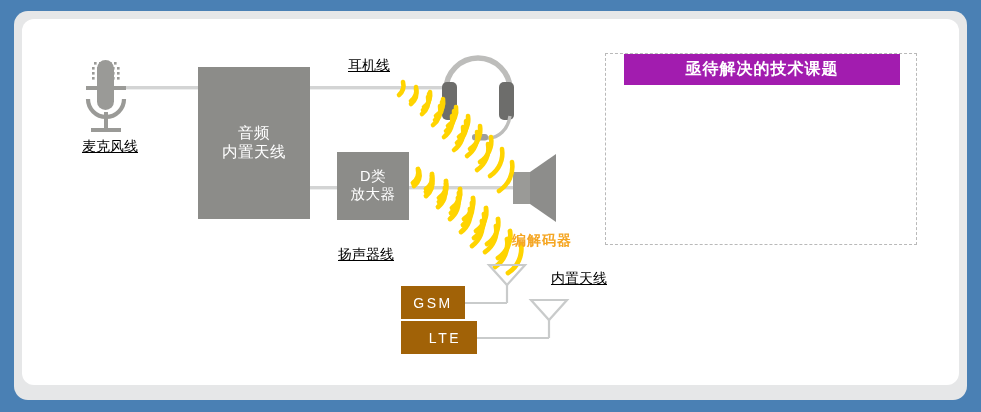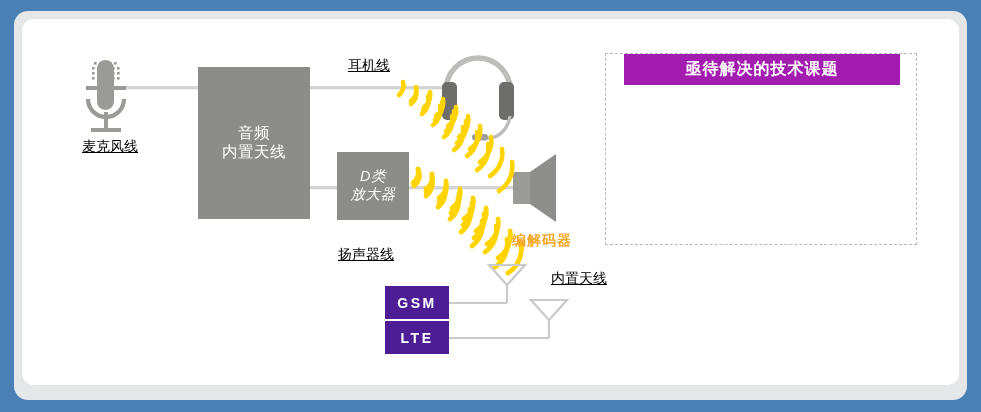--- a/index.html
+++ b/index.html
@@ -49,27 +49,28 @@
     display: flex;
     flex-direction: column;
     align-items: center;
     justify-content: center;
     line-height: 1.22;
     text-align: right;
     letter-spacing: 0.5px;
   }
   .green-box {
     position: absolute;
-    background: #4c1d95;
+    background: #a16207;
     color: #ffffff;
     display: flex;
     align-items: center;
     justify-content: center;
-    font-weight: bold;
+    font-weight: normal;
     letter-spacing: 2.6px;
+    margin-left: 16px;
   }
   .label {
     position: absolute;
     color: #5e5e5e;
     white-space: nowrap;
   }
   .label-gray {
     color: #000000;
     text-decoration: underline;
   }
@@ -273,36 +274,36 @@
 
   <div class="label label-gray" style="left:82px; top:138px; font-size:14px;">麦克风线</div>
 
   <div class="gray-box" style="left:198px; top:67px; width:112px; height:152px; font-size:15.5px;">
     <span>音频</span>
     <span>内置天线</span>
   </div>
 
   <div class="label label-gray" style="left:348px; top:57px; font-size:14px;">耳机线</div>
 
-  <div class="gray-box" style="left:337px; top:152px; width:72px; height:68px; font-size:14.5px;font-style:italic;">
+  <div class="gray-box" style="left:337px; top:152px; width:72px; height:68px; font-size:14.5px;">
     <span>D类</span>
     <span>放大器</span>
   </div>
 
   <div class="label label-gray" style="left:338px; top:226px; font-size:14px;margin-top:20px;">扬声器线</div>
 
   <div class="noise-label" style="left:512px; top:232px;">编解码器</div>
 
   <div class="label label-gray" style="left:533px; top:270px; font-size:14px;margin-left:18px;">内置天线</div>
 
   <div class="green-box" style="left:385px; top:286px; width:64px; height:33px; font-size:14px;">
     <span>GSM</span>
   </div>
 
-  <div class="green-box" style="left:385px; top:321px; width:64px; height:33px; font-size:14px;">
+  <div class="green-box" style="left:385px; top:321px; width:64px; height:33px; font-size:14px;padding-left:12px;">
     <span>LTE</span>
   </div>
 
   <div class="panel">
     <div class="panel-header">亟待解决的技术课题</div>
   </div>
 
 </div>
 
 </body></html>

